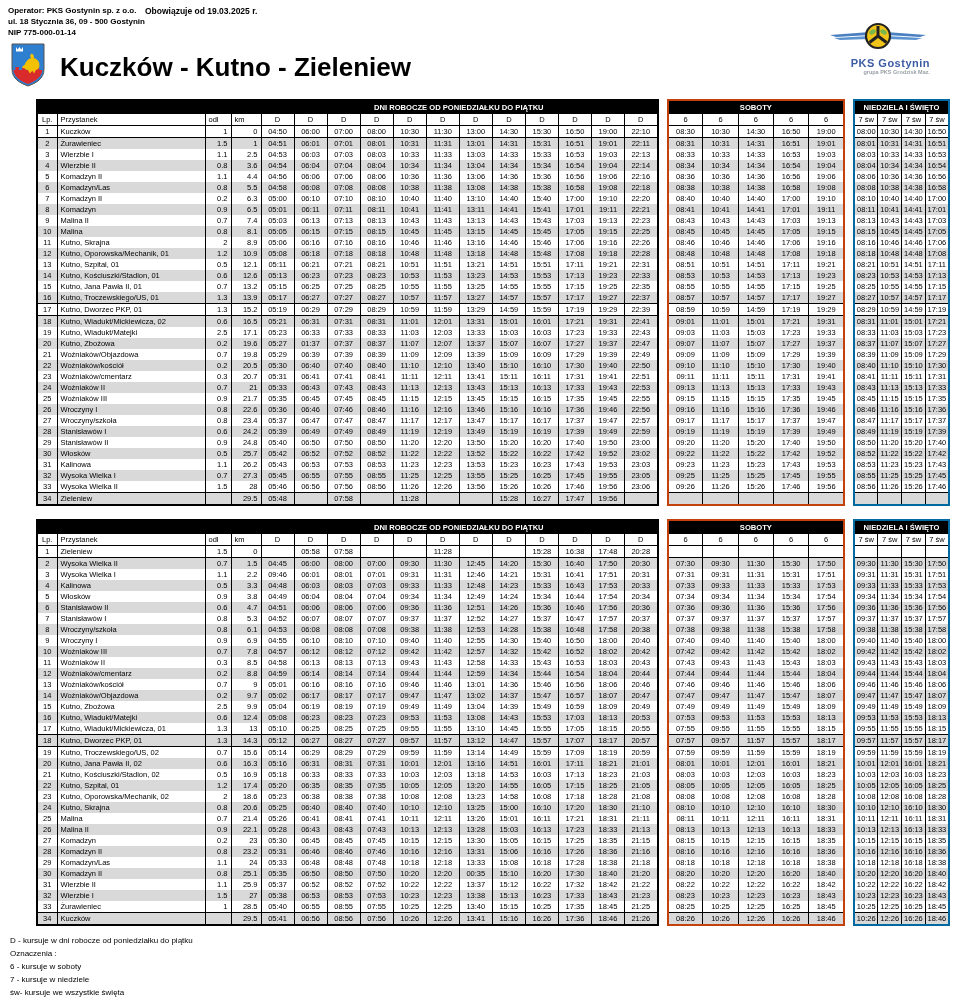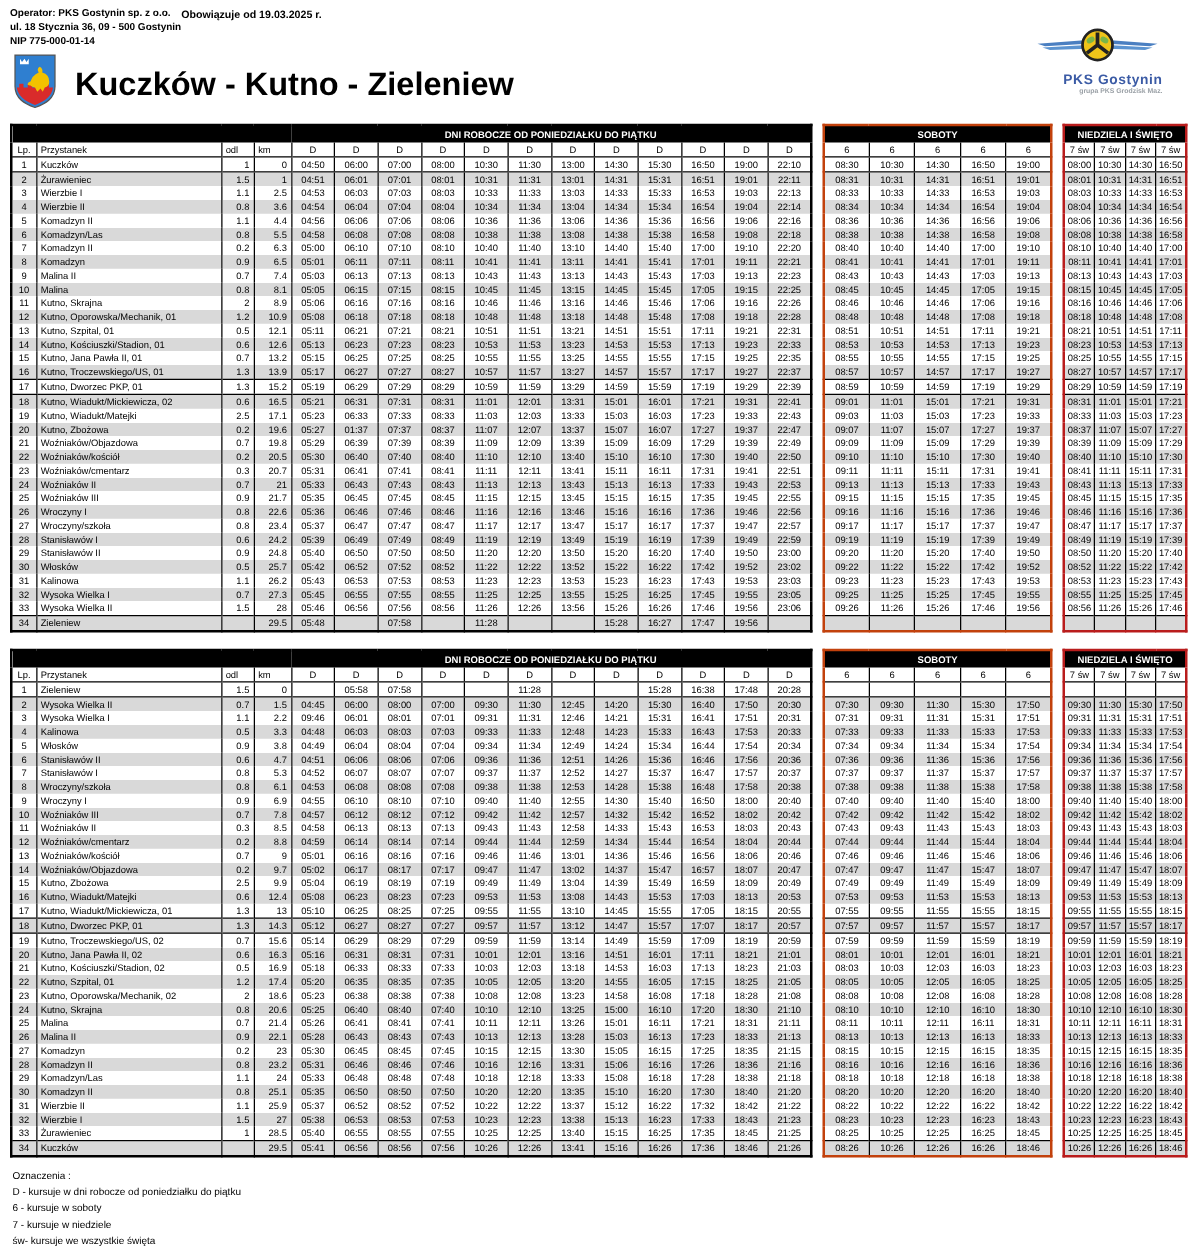--- a/index.html
+++ b/index.html
@@ -13,23 +13,23 @@
   .logo-block{position:absolute;top:22px;right:28px;width:140px;text-align:right;}
   .logo-title{font-size:11px;font-weight:bold;color:#3b5ba5;letter-spacing:.5px;margin-top:1px;}
   .logo-sub{font-size:5.5px;color:#9aa0a6;font-weight:bold;}
   .title-row{display:flex;align-items:center;gap:14px;margin:6px 0 9px 2px;height:46px;}
   .route-title{font-size:26px;font-weight:bold;margin:0;}
 
   
   .groups{display:flex;flex-direction:column;gap:13px;}
   .group{display:flex;gap:8px;align-items:flex-start;}
   table{border-collapse:collapse;table-layout:fixed;font-size:7.5px;}
-  table.main{width:656px;border:2px solid #000;}
+  table.main{width:656px;border:2px solid #000;margin-left:28px;}
   table.sat{width:188px;border:2px solid #c2410c;}
-  table.sun{width:102px;border:2px solid #b91c1c;}
+  table.sun{width:102px;border:2px solid #0369a1;}
   th,td{padding:0;height:11px;line-height:11px;overflow:hidden;white-space:nowrap;font-weight:normal;}
   .band{background:#000;color:#fff;font-weight:bold;font-size:7.6px;height:13px;text-align:center;}
   tr.cols th{border-bottom:1px solid #000;text-align:center;}
   tr.cols th.stop{text-align:left;padding-left:3px;}
   tr.cols th.odl,tr.cols th.km{text-align:left;padding-left:3px;}
   td.lp{text-align:center;}
   td.stop{text-align:left;padding-left:3px;}
   td.odl,td.km{text-align:right;padding-right:3px;}
   .main col.c-lp{width:20px;}
   .main col.c-stop{width:148px;}
@@ -1781,21 +1781,21 @@
               <td class="lp">30</td>
               <td class="stop">Komadzyn II</td>
               <td class="odl">0.8</td>
               <td class="km">25.1</td>
               <td class="time">05:35</td>
               <td class="time">06:50</td>
               <td class="time">08:50</td>
               <td class="time">07:50</td>
               <td class="time">10:20</td>
               <td class="time">12:20</td>
-              <td class="time">13:35</td>
+              <td class="time">00:35</td>
               <td class="time">15:10</td>
               <td class="time">16:20</td>
               <td class="time">17:30</td>
               <td class="time">18:40</td>
               <td class="time">21:20</td>
             </tr>
             <tr>
               <td class="lp">31</td>
               <td class="stop">Wierzbie II</td>
               <td class="odl">1.1</td>
@@ -2346,20 +2346,20 @@
               <td class="time">16:26</td>
               <td class="time">18:46</td>
             </tr>
           </tbody>
       </table>
     </div>
 
   </div>
 
   <div class="legend">
+    <div>D - kursuje w dni robocze od poniedziałku do piątku</div>
     <div>Oznaczenia :</div>
-    <div>D - kursuje w dni robocze od poniedziałku do piątku</div>
     <div>6 - kursuje w soboty</div>
     <div>7 - kursuje w niedziele</div>
     <div>św- kursuje we wszystkie święta</div>
   </div>
 
 </div>
 
 </body></html>

